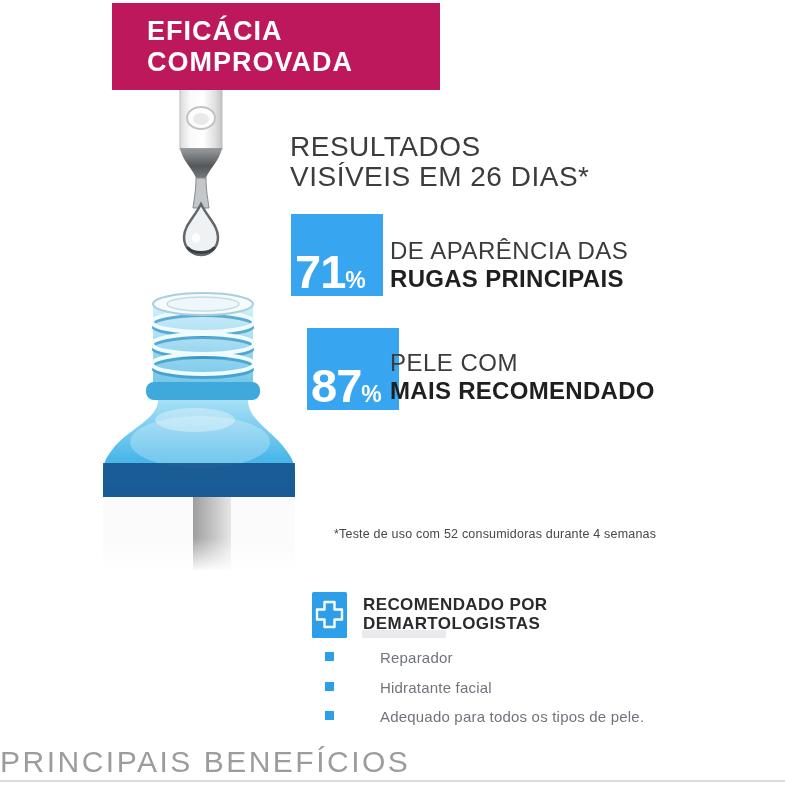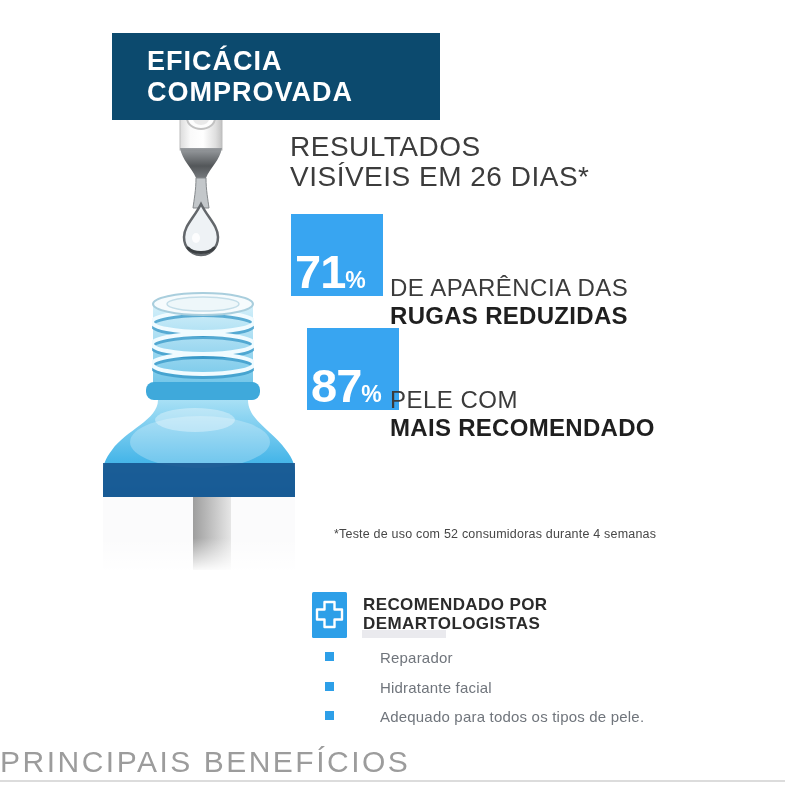--- a/index.html
+++ b/index.html
@@ -4,41 +4,41 @@
 <style>
   html,body{margin:0;padding:0;background:#ffffff;}
   .page{
     position:relative;width:785px;height:785px;background:#ffffff;overflow:hidden;
     font-family:"Liberation Sans", sans-serif;
   }
   .abs{position:absolute;}
 
   
   .banner{
-    left:112px;top:3px;width:328px;height:87px;background:#0c4a6e;
+    left:112px;top:3px;width:328px;height:87px;background:#be185d;
     color:#ffffff;font-weight:bold;font-size:27px;line-height:31px;
-    letter-spacing:1px;padding:13px 0 0 35px;box-sizing:border-box;z-index:5;margin-top:30px;
+    letter-spacing:1px;padding:13px 0 0 35px;box-sizing:border-box;z-index:5;
   }
 
   
   .headline{
     left:290px;top:132px;width:330px;color:#3c3c3c;font-size:28px;
     line-height:30px;font-weight:300;letter-spacing:.5px;z-index:4;
   }
 
   
   .stat-box{
     width:92px;height:82px;background:#38a5f1;z-index:6;
   }
   .stat-number{
     position:absolute;left:4px;bottom:-8px;color:#ffffff;font-weight:bold;
     font-size:47px;line-height:47px;letter-spacing:-1px;white-space:nowrap;
   }
   .stat-number .pct{font-size:23px;letter-spacing:0;}
-  .stat-desc{width:330px;z-index:6;margin-top:37px;}
+  .stat-desc{width:330px;z-index:6;}
   .stat-desc .thin{font-size:24px;font-weight:300;color:#3b3b3b;letter-spacing:.5px;line-height:28px;}
   .stat-desc .bold{font-size:24px;font-weight:bold;color:#1f1f1f;letter-spacing:.3px;line-height:28px;}
 
   
   .footnote{left:334px;top:527px;font-size:12.5px;color:#474747;letter-spacing:.2px;z-index:4;}
 
   
   .rec-icon{left:312px;top:592px;width:35px;height:46px;z-index:5;}
   .rec-underline{left:362px;top:630px;width:84px;height:8px;background:#eaeaee;z-index:3;}
   .rec-text{
@@ -151,21 +151,21 @@
     <rect x="3" y="205" width="192" height="73" fill="#fbfbfc"></rect>
     <rect x="93" y="205" width="38" height="73" fill="url(#stripG)"></rect>
     <rect x="0" y="246" width="200" height="34" fill="url(#fadeG)"></rect>
   </svg>
 
   <div class="abs stat-box" style="left:291px;top:214px;">
     <div class="stat-number"><span>71</span><span class="pct">%</span></div>
   </div>
   <div class="abs stat-desc" style="left:390px;top:237px;">
     <div class="thin">DE APARÊNCIA DAS</div>
-    <div class="bold">RUGAS REDUZIDAS</div>
+    <div class="bold">RUGAS PRINCIPAIS</div>
   </div>
 
   <div class="abs stat-box" style="left:291px;top:328px;margin-left:16px;">
     <div class="stat-number"><span>87</span><span class="pct">%</span></div>
   </div>
   <div class="abs stat-desc" style="left:390px;top:349px;">
     <div class="thin">PELE COM</div>
     <div class="bold">MAIS RECOMENDADO</div>
   </div>
 

